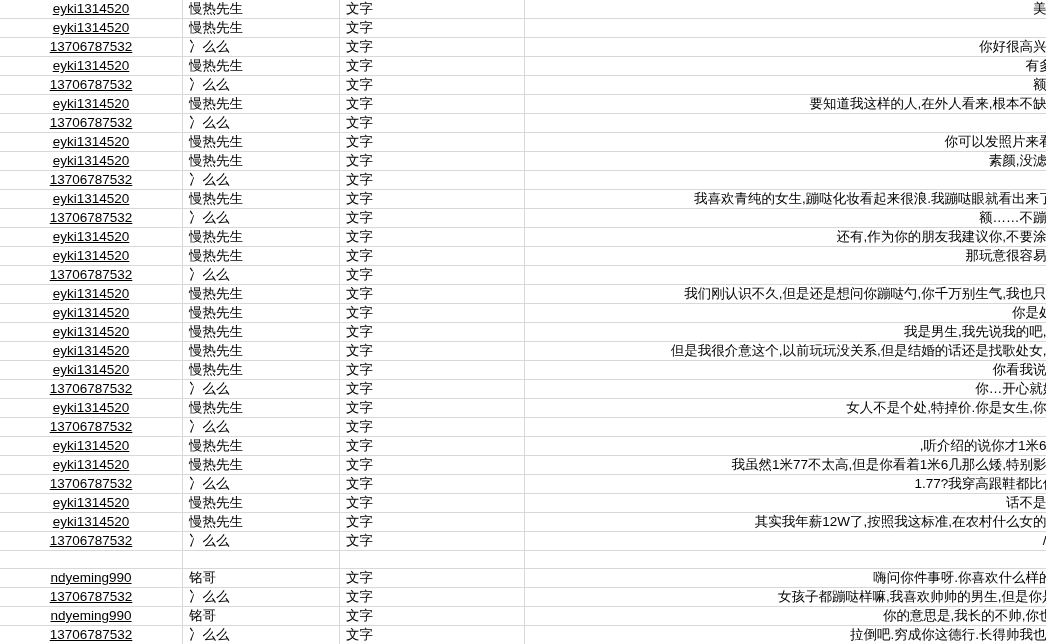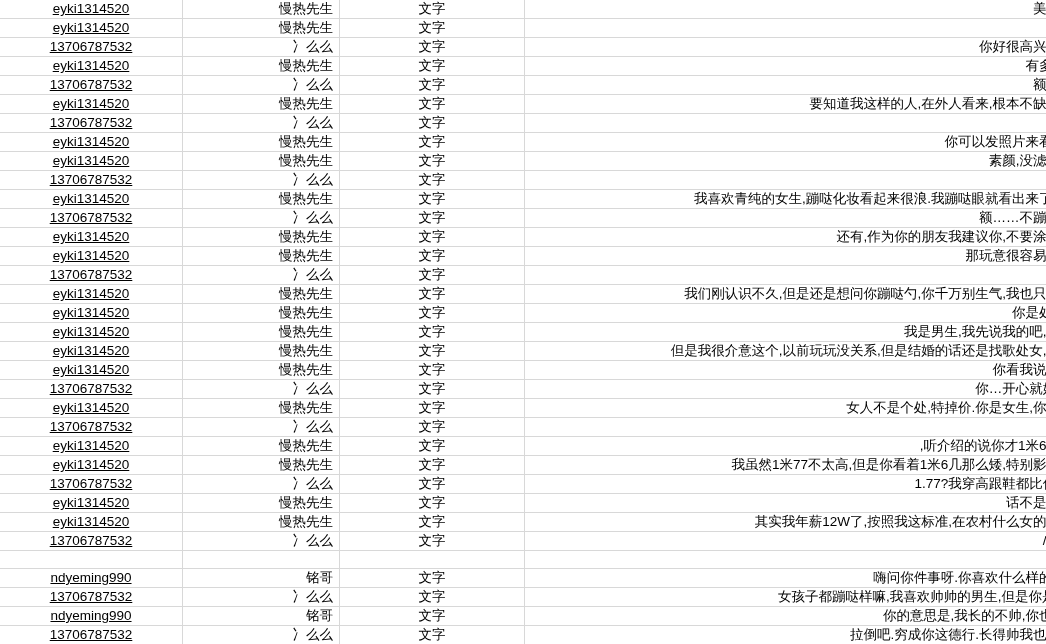--- a/index.html
+++ b/index.html
@@ -31,26 +31,26 @@
     vertical-align: middle;
   }
   td.col-account {
     width: 170px;
     text-align: center;
     border-left: none;
     text-decoration: underline;
   }
   td.col-nick {
     width: 144px;
-    text-align: right;
+    text-align: left;
     font-family: Liberation Serif, serif;
   }
   td.col-type {
     width: 172px;
-    text-align: center;
+    text-align: left;
   }
   td.col-content {
     width: 556px;
     text-align: right;
     border-right: none;
     padding-right: 80px;
   }
   tr.spacer-row td {
     height: 17px;
     border-bottom: 1px solid #d8d8d8;

